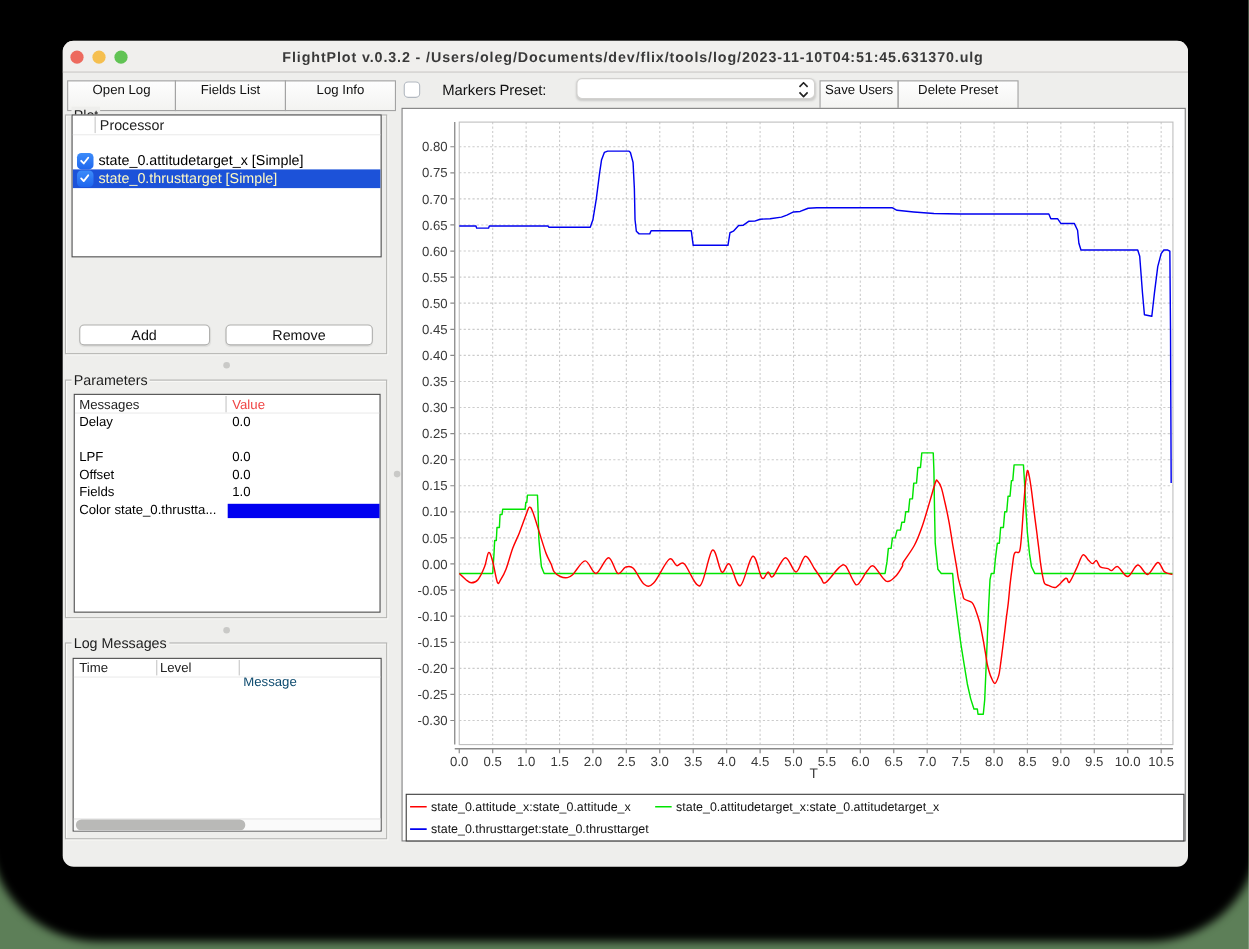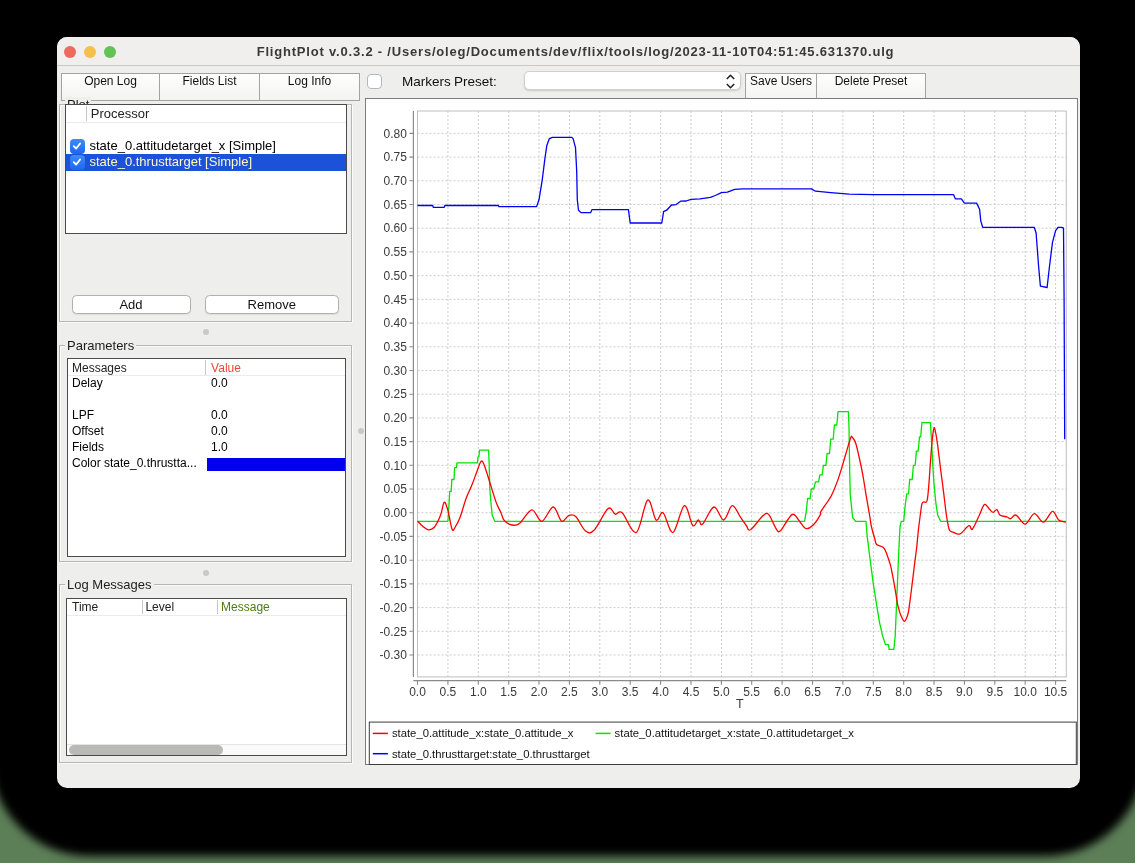--- a/index.html
+++ b/index.html
@@ -109,21 +109,21 @@
     <div style="position:absolute;left:139.1px;top:99.2px;width:139.2px;height:13px;background:#0000f0"></div>
   </div>
   <div class="dot" style="left:146px;top:532.8px"></div>
 
   <div class="grp" style="left:2px;top:546.9px;width:293px;height:178.7px">
       <div class="glabel">Log Messages</div>
     </div>
   <div class="tbl" style="left:8.5px;top:561.3px;width:281.5px;height:158.2px">
     <div style="position:absolute;left:5.5px;top:1px;height:15px;line-height:15px;color:#222">Time</div>
     <div style="position:absolute;left:78.9px;top:1px;height:15px;line-height:15px;color:#222">Level</div>
-    <div style="position:absolute;left:154.6px;top:1px;height:15px;line-height:15px;color:#4d7c0f">Message</div>
+    <div style="position:absolute;left:154.6px;top:14px;height:15px;line-height:15px;color:#0c4a6e">Message</div>
     <div class="vdiv" style="left:75.5px;height:14px"></div>
     <div class="vdiv" style="left:150.5px;height:14px"></div>
     <div class="hdrline" style="top:15.5px"></div>
     <div style="position:absolute;left:0;top:144.7px;width:100%;height:12.5px;background:#fafafa;border-top:1px solid #e4e4e4"></div>
     <div style="position:absolute;left:2px;top:146.2px;width:154px;height:10px;border-radius:5px;background:#b9b9b7"></div>
   </div>
 
   <div class="dot" style="left:301px;top:391px"></div>
 
   <div style="position:absolute;left:308px;top:61px;width:713px;height:666.5px;background:#fff;border:1px solid #7d7d7d">

